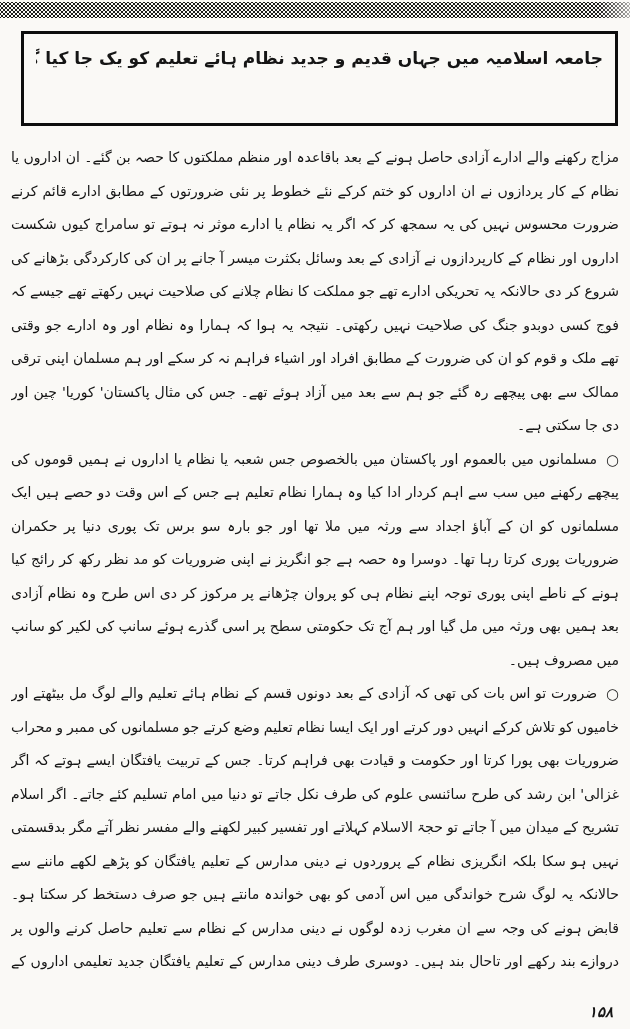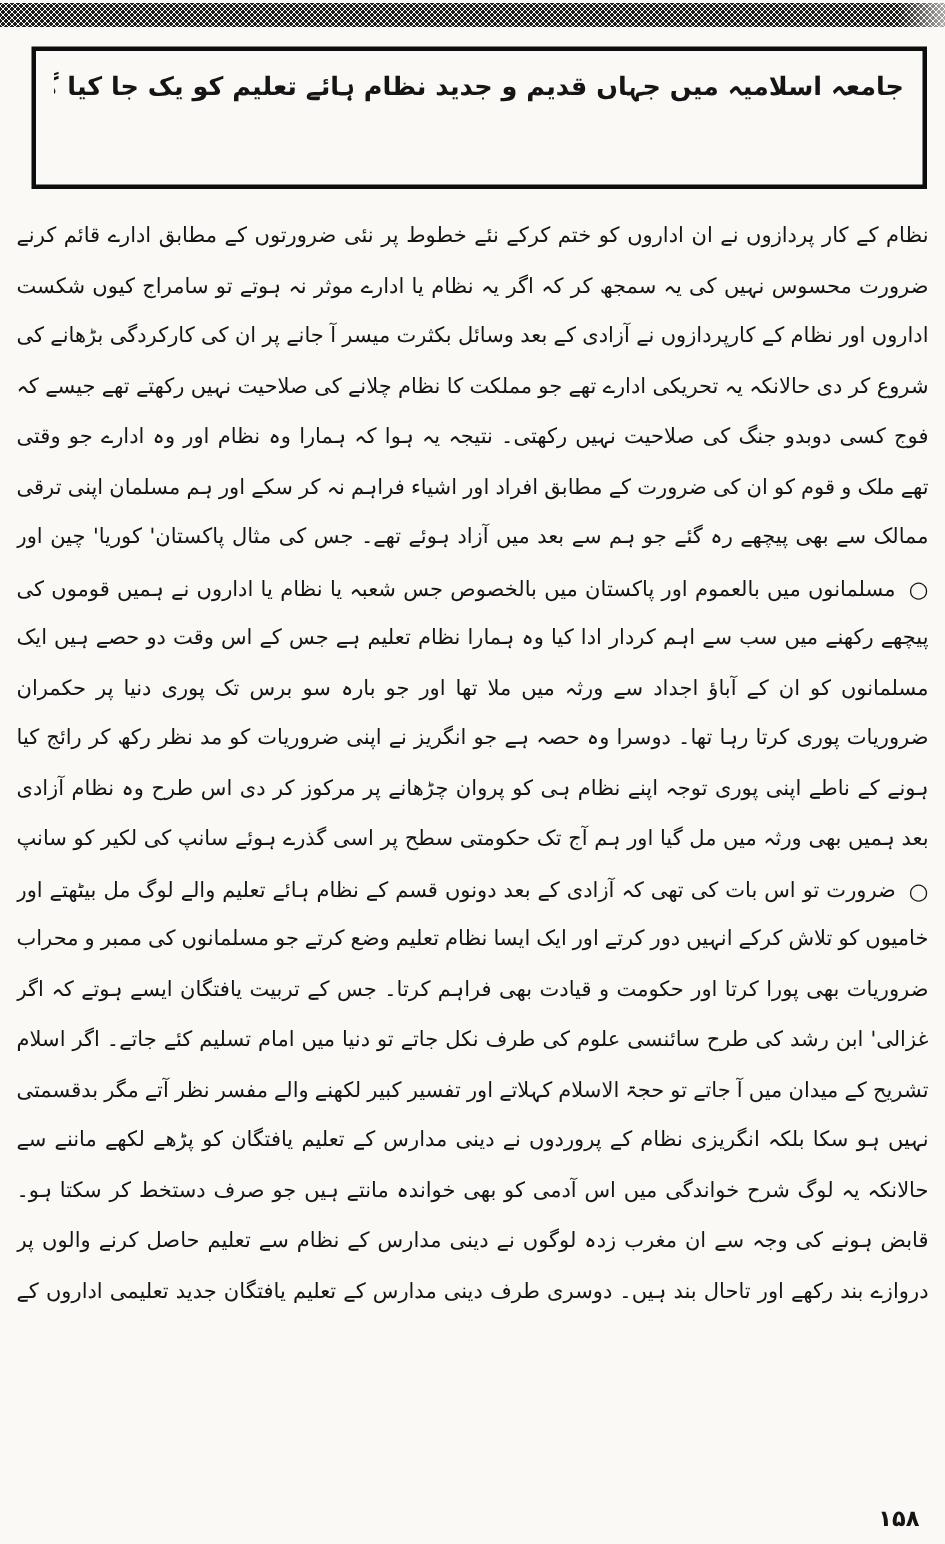--- a/index.html
+++ b/index.html
@@ -81,47 +81,51 @@
     transform:translateY(1px);
     margin-left:4px;
   }
   .page-number{
     position:absolute;
     top:1003px;
     right:17px;
     font-size:15px;
     font-weight:700;
     letter-spacing:1px;
+    font-style:italic;
   }
 </style>
 </head>
 <body>
 
 <div class="page">
 
   <div class="halftone"></div>
 
   <div class="header-box">
     <div class="h-line">جامعہ اسلامیہ میں جہاں قدیم و جدید نظام ہائے تعلیم کو یک جا کیا گیا ہے وہاں اس نظام</div>
   </div>
 
   <div class="body-text" id="body-text">
+      <div class="line">مزاج رکھنے والے ادارے آزادی حاصل ہونے کے بعد باقاعدہ اور منظم مملکتوں کا حصہ بن گئے۔ ان اداروں یا</div>
       <div class="line">نظام کے کار پردازوں نے ان اداروں کو ختم کرکے نئے خطوط پر نئی ضرورتوں کے مطابق ادارے قائم کرنے کی</div>
       <div class="line">ضرورت محسوس نہیں کی یہ سمجھ کر کہ اگر یہ نظام یا ادارے موثر نہ ہوتے تو سامراج کیوں شکست کھاتا۔ لہذا ان</div>
       <div class="line">اداروں اور نظام کے کارپردازوں نے آزادی کے بعد وسائل بکثرت میسر آ جانے پر ان کی کارکردگی بڑھانے کی سعی</div>
       <div class="line">شروع کر دی حالانکہ یہ تحریکی ادارے تھے جو مملکت کا نظام چلانے کی صلاحیت نہیں رکھتے تھے جیسے کہ کوئی گوریلا</div>
       <div class="line">فوج کسی دوبدو جنگ کی صلاحیت نہیں رکھتی۔ نتیجہ یہ ہوا کہ ہمارا وہ نظام اور وہ ادارے جو وقتی ضروریات کے لئے</div>
       <div class="line">تھے ملک و قوم کو ان کی ضرورت کے مطابق افراد اور اشیاء فراہم نہ کر سکے اور ہم مسلمان اپنی ترقی میں ان</div>
       <div class="line">ممالک سے بھی پیچھے رہ گئے جو ہم سے بعد میں آزاد ہوئے تھے۔ جس کی مثال پاکستان' کوریا' چین اور بھارت ہے</div>
+      <div class="line short">دی جا سکتی ہے۔</div>
       <div class="line"><span class="bullet">○</span> مسلمانوں میں بالعموم اور پاکستان میں بالخصوص جس شعبہ یا نظام یا اداروں نے ہمیں قوموں کی ترقی کی دوڑ میں</div>
       <div class="line">پیچھے رکھنے میں سب سے اہم کردار ادا کیا وہ ہمارا نظام تعلیم ہے جس کے اس وقت دو حصے ہیں ایک وہ حصہ جو</div>
       <div class="line">مسلمانوں کو ان کے آباؤ اجداد سے ورثہ میں ملا تھا اور جو بارہ سو برس تک پوری دنیا پر حکمران مسلمانوں کی ہمہ قسم</div>
       <div class="line">ضروریات پوری کرتا رہا تھا۔ دوسرا وہ حصہ ہے جو انگریز نے اپنی ضروریات کو مد نظر رکھ کر رائج کیا اور پھر حکمران</div>
       <div class="line">ہونے کے ناطے اپنی پوری توجہ اپنے نظام ہی کو پروان چڑھانے پر مرکوز کر دی اس طرح وہ نظام آزادی ملنے کے</div>
       <div class="line">بعد ہمیں بھی ورثہ میں مل گیا اور ہم آج تک حکومتی سطح پر اسی گذرے ہوئے سانپ کی لکیر کو سانپ سمجھ کر پیٹنے</div>
+      <div class="line short">میں مصروف ہیں۔</div>
       <div class="line"><span class="bullet">○</span> ضرورت تو اس بات کی تھی کہ آزادی کے بعد دونوں قسم کے نظام ہائے تعلیم والے لوگ مل بیٹھتے اور اپنی اپنی</div>
       <div class="line">خامیوں کو تلاش کرکے انہیں دور کرتے اور ایک ایسا نظام تعلیم وضع کرتے جو مسلمانوں کی ممبر و محراب کی</div>
       <div class="line">ضروریات بھی پورا کرتا اور حکومت و قیادت بھی فراہم کرتا۔ جس کے تربیت یافتگان ایسے ہوتے کہ اگر رازی'</div>
       <div class="line">غزالی' ابن رشد کی طرح سائنسی علوم کی طرف نکل جاتے تو دنیا میں امام تسلیم کئے جاتے۔ اگر اسلام کی تعبیر و</div>
       <div class="line">تشریح کے میدان میں آ جاتے تو حجۃ الاسلام کہلاتے اور تفسیر کبیر لکھنے والے مفسر نظر آتے مگر بدقسمتی سے ایسا</div>
       <div class="line">نہیں ہو سکا بلکہ انگریزی نظام کے پروردوں نے دینی مدارس کے تعلیم یافتگان کو پڑھے لکھے ماننے سے انکار کر دیا</div>
       <div class="line">حالانکہ یہ لوگ شرح خواندگی میں اس آدمی کو بھی خواندہ مانتے ہیں جو صرف دستخط کر سکتا ہو۔ حکومتی ذرائع پر</div>
       <div class="line">قابض ہونے کی وجہ سے ان مغرب زدہ لوگوں نے دینی مدارس کے نظام سے تعلیم حاصل کرنے والوں پر تمام</div>
       <div class="line">دروازے بند رکھے اور تاحال بند ہیں۔ دوسری طرف دینی مدارس کے تعلیم یافتگان جدید تعلیمی اداروں کے پڑھے</div>
     </div>

